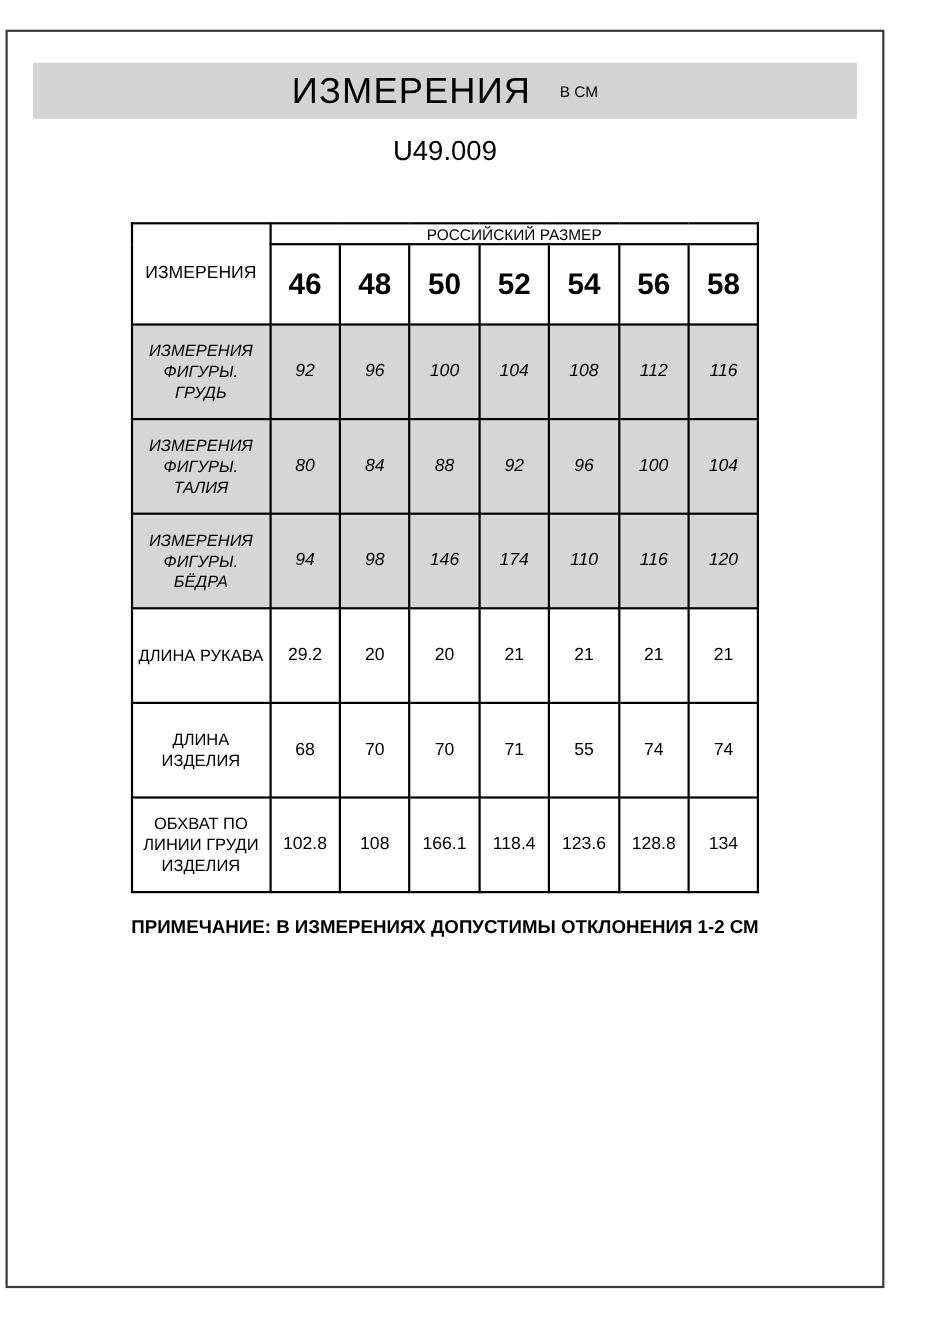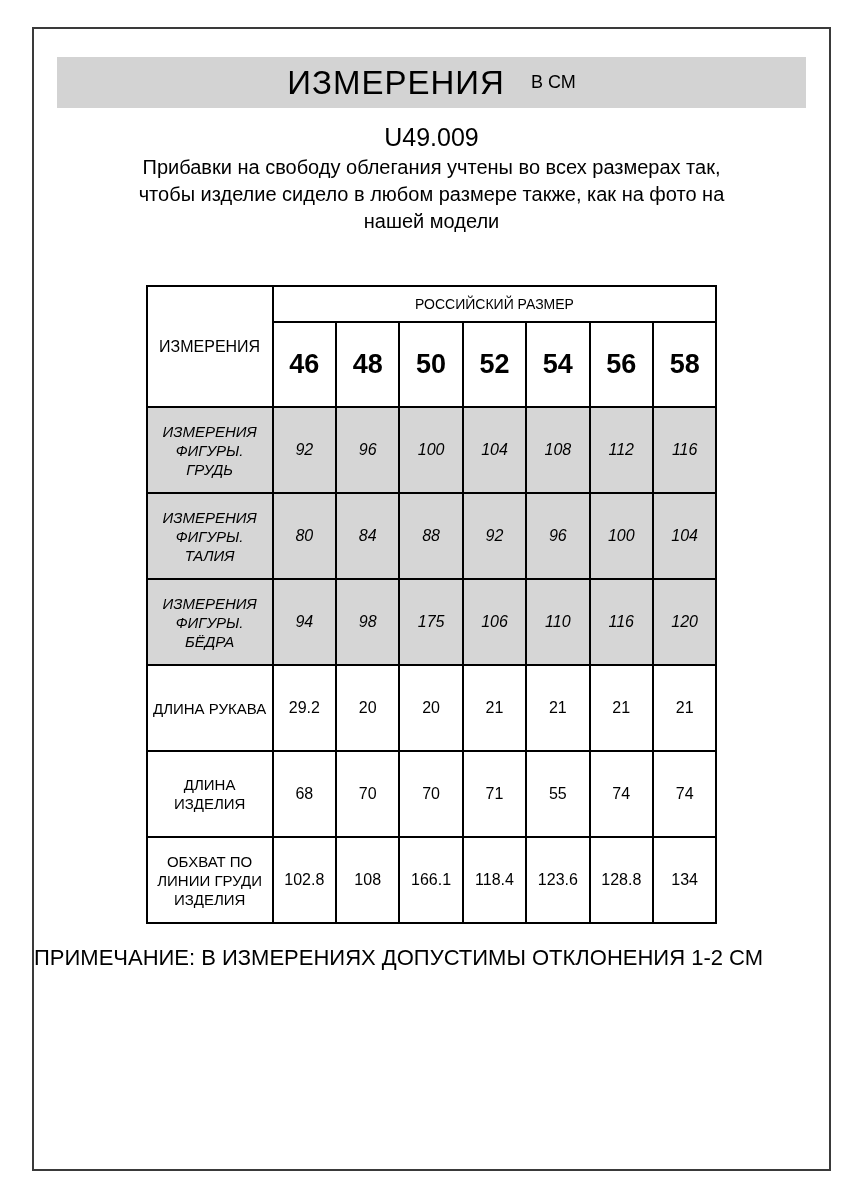--- a/index.html
+++ b/index.html
@@ -5,21 +5,21 @@
   * { margin: 0; padding: 0; box-sizing: border-box; }
   html, body {
     width: 849px; height: 1200px;
     background: #ffffff;
     font-family: "Liberation Sans", sans-serif;
     color: #000000;
     position: relative;
   }
   .page-frame {
     position: absolute;
-    left: 32px; top: 27px;
+    left: 5px; top: 27px;
     width: 799px; height: 1144px;
     border: 2px solid #3a3a3a;
     background: #ffffff;
   }
   .title-bar {
     margin: 28px 23px 0 23px;
     height: 51px;
     background: #d3d3d3;
     display: flex;
     align-items: center;
@@ -30,21 +30,21 @@
     font-weight: 400;
     letter-spacing: 1px;
   }
   .title-word-2 {
     font-size: 34px;
     font-weight: 700;
     letter-spacing: 1px;
     margin-left: 42px;
   }
   .title-unit {
-    font-size: 18px;
+    font-size: 14px;
     font-weight: 400;
     margin-left: 26px;
   }
   .article-code {
     margin-top: 15px;
     text-align: center;
     font-size: 25px;
   }
   .description {
     margin: 2px auto 0 auto;
@@ -61,65 +61,61 @@
   }
   table.size-table col.label-col { width: 126px; }
   table.size-table col.data-col  { width: 63.4px; }
   table.size-table th, table.size-table td {
     border: 2px solid #000000;
     text-align: center;
     vertical-align: middle;
     background: #ffffff;
   }
   .group-header-cell {
-    height: 36px;
+    height: 19px;
     font-size: 14px;
     font-weight: 400;
   }
   .corner-header-cell {
     font-size: 16px;
     font-weight: 400;
   }
   .size-header-cell {
-    height: 85px;
+    height: 73px;
     font-size: 27px;
     font-weight: 700;
   }
   tr.data-row { height: 86px; }
   td.row-label {
     font-size: 15px;
     padding: 2px 4px;
     line-height: 19px;
   }
   td.value-cell { font-size: 16px; }
   tr.shaded td { background: #d6d6d6; }
   tr.italic td { font-style: italic; }
   .note {
     margin-top: 21px;
-    font-size: 22px;
-    font-weight: 400;
+    text-align: center;
+    font-size: 17px;
+    font-weight: 700;
   }
 </style>
 </head>
 <body>
 
 <div class="page-frame">
 
   <div class="title-bar">
     <span class="title-word-1">ИЗМЕРЕНИЯ</span>
     <span class="title-unit">В СМ</span>
   </div>
 
   <div class="article-code">U49.009</div>
 
-  <div class="description">
-    <div>Прибавки на свободу облегания учтены во всех размерах так,</div>
-    <div>чтобы изделие сидело в любом размере также, как на фото на</div>
-    <div>нашей модели</div>
-  </div>
 
   <table class="size-table">
     <colgroup>
       <col class="label-col">
       <col class="data-col">
         <col class="data-col">
         <col class="data-col">
         <col class="data-col">
       <col class="data-col">
         <col class="data-col">
@@ -158,22 +154,22 @@
         <td class="value-cell">88</td>
         <td class="value-cell">92</td>
         <td class="value-cell">96</td>
         <td class="value-cell">100</td>
         <td class="value-cell">104</td>
       </tr>
       <tr class="data-row shaded italic">
         <td class="row-label">ИЗМЕРЕНИЯ ФИГУРЫ. БЁДРА</td>
         <td class="value-cell">94</td>
         <td class="value-cell">98</td>
-        <td class="value-cell">175</td>
-        <td class="value-cell">106</td>
+        <td class="value-cell">146</td>
+        <td class="value-cell">174</td>
         <td class="value-cell">110</td>
         <td class="value-cell">116</td>
         <td class="value-cell">120</td>
       </tr>
       <tr class="data-row">
         <td class="row-label">ДЛИНА РУКАВА</td>
         <td class="value-cell">29.2</td>
         <td class="value-cell">20</td>
         <td class="value-cell">20</td>
         <td class="value-cell">21</td>

